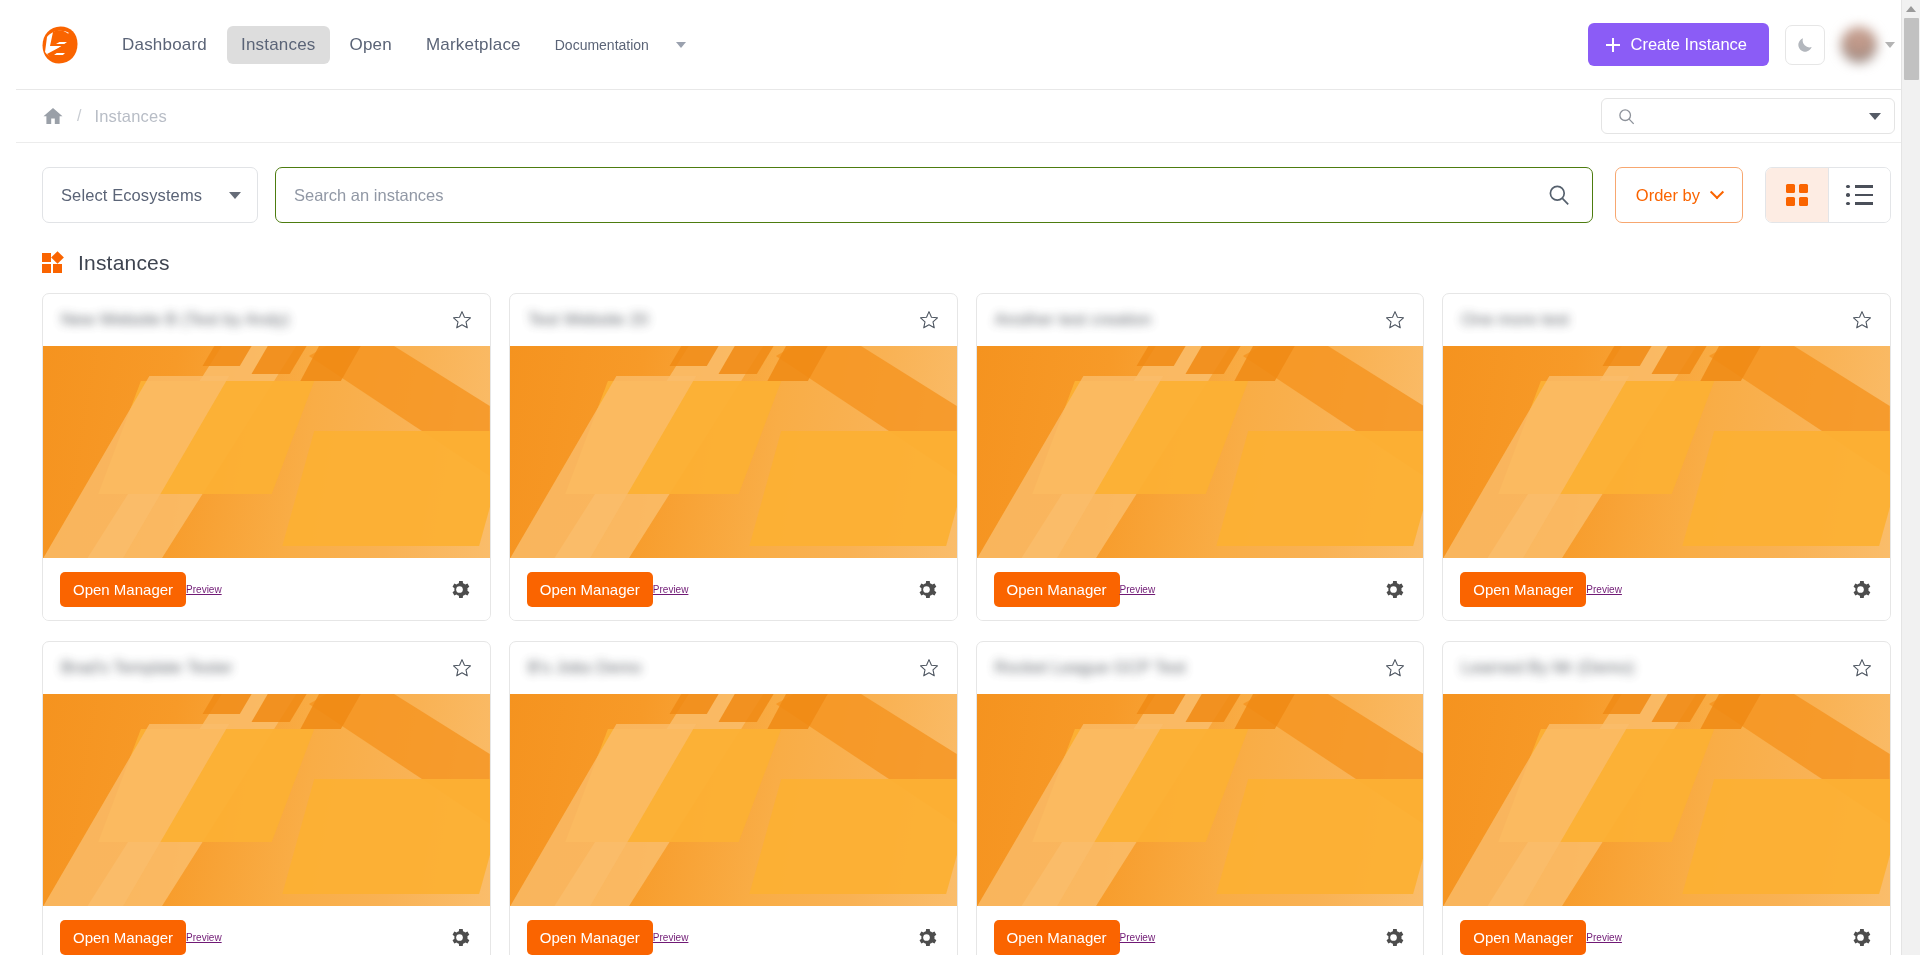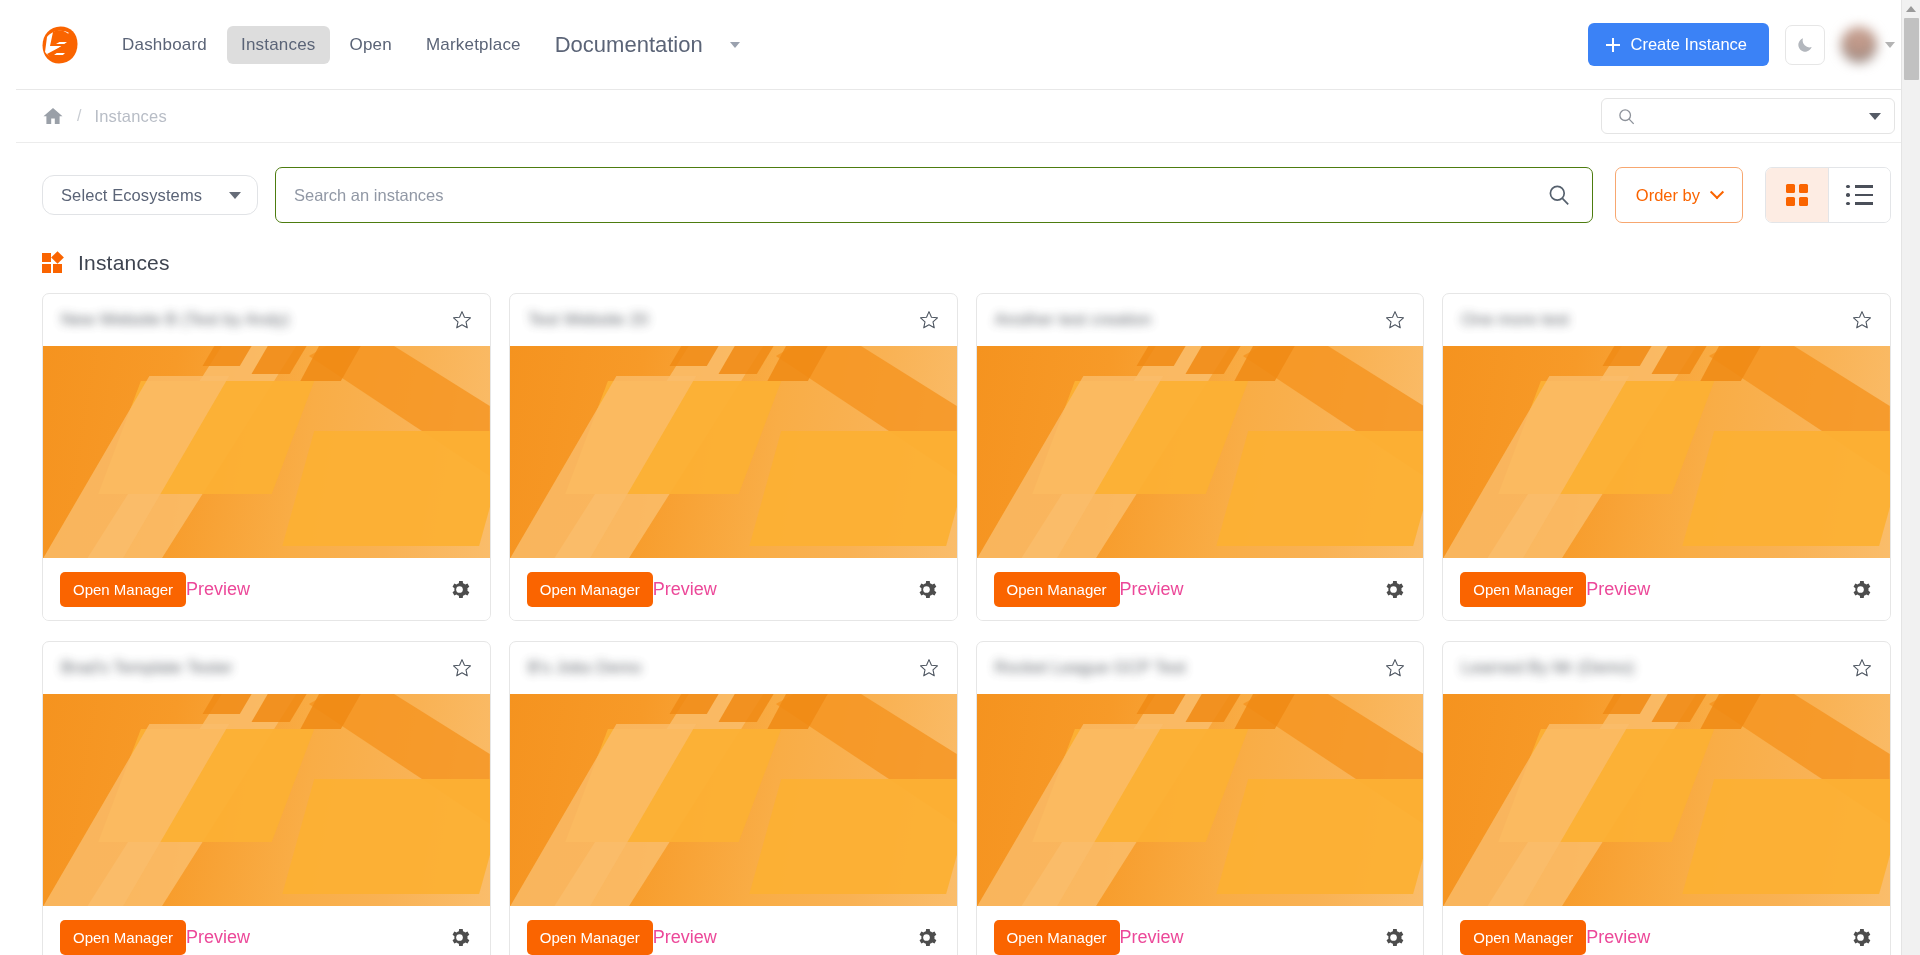--- a/index.html
+++ b/index.html
@@ -64,21 +64,21 @@
   }
   .nav-link.active {
     background: #dddddd;
     color: #5b6477;
   }
   .nav-doc {
     display: flex;
     align-items: center;
     gap: 27px;
     padding: 9px 10px 9px 14px;
-    font-size: 22px;
+    font-size: 14px;
     color: #5b6477;
     cursor: pointer;
   }
   .caret-sm {
     width: 0; height: 0;
     border-left: 5px solid transparent;
     border-right: 5px solid transparent;
     border-top: 6px solid #9aa1ae;
   }
 
@@ -86,21 +86,21 @@
     margin-left: auto;
     display: flex;
     align-items: center;
     gap: 16px;
   }
 
   .btn-create {
     display: flex;
     align-items: center;
     gap: 11px;
-    background: #3b82f6;
+    background: #8b5cf6;
     color: #fff;
     border: none;
     border-radius: 6px;
     font-size: 16.5px;
     font-family: "Liberation Sans", sans-serif;
     padding: 12px 22px 12px 18px;
     cursor: pointer;
     white-space: nowrap;
     justify-content: flex-end;
   }
@@ -182,23 +182,23 @@
   
   .toolbar {
     display: flex;
     align-items: center;
     padding: 24px 26px 0 26px;
     gap: 0;
   }
 
   .ecosystems {
     width: 216px;
-    height: 40px;
+    height: 56px;
     border: 1px solid #e1e3e6;
-    border-radius: 12px;
+    border-radius: 7px;
     display: flex;
     align-items: center;
     padding: 0 16px 0 18px;
     background: #fff;
     cursor: pointer;
     flex: 0 0 auto;
   }
   .ecosystems .eco-label {
     font-size: 16.5px; color: #5b6477; letter-spacing: .1px;
   }
@@ -361,24 +361,25 @@
     color: #fff;
     border: none;
     border-radius: 5px;
     font-size: 15px;
     font-family: "Liberation Sans", sans-serif;
     padding: 9px 13px;
     cursor: pointer;
     white-space: nowrap;
   }
   .link-preview {
-    color: #ec4899;
-    font-size: 18px;
+    color: #701a75;
+    font-size: 10px;
     cursor: pointer;
     white-space: nowrap;
+    text-decoration: underline;
   }
   .gear-btn {
     margin-left: auto;
     width: 26px; height: 26px;
     display: flex; align-items: center; justify-content: center;
     cursor: pointer;
   }
 
   
   .scrollbar {

